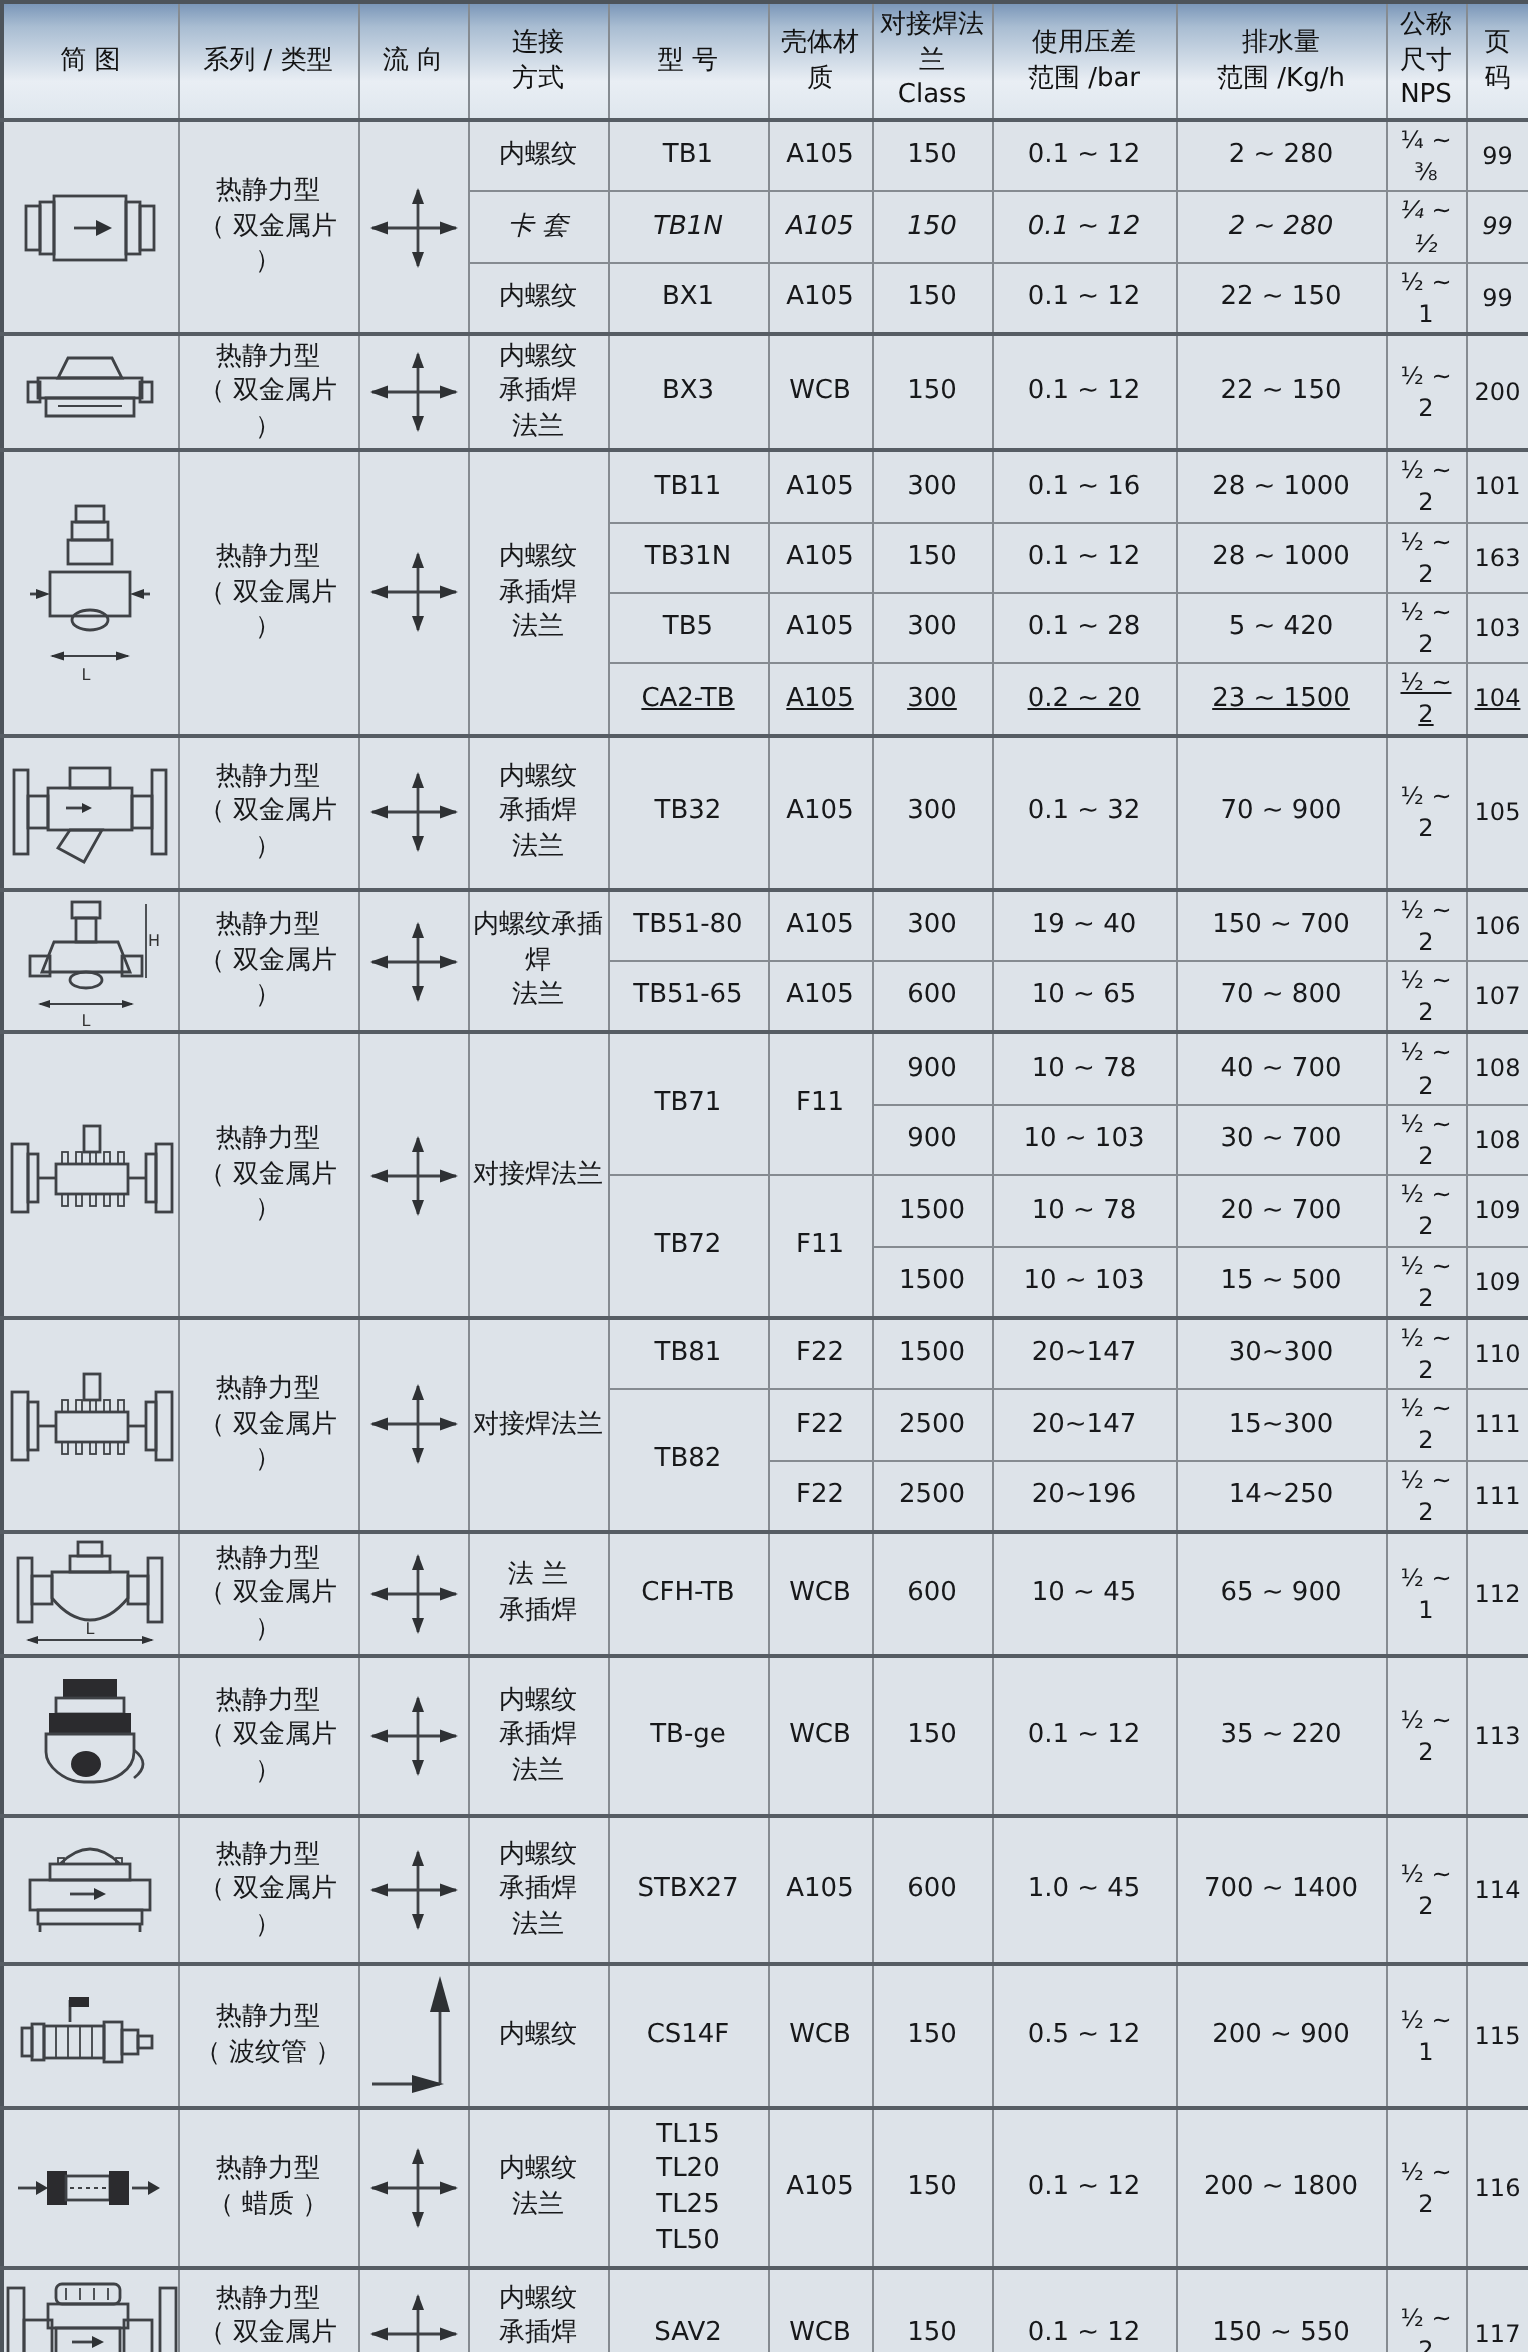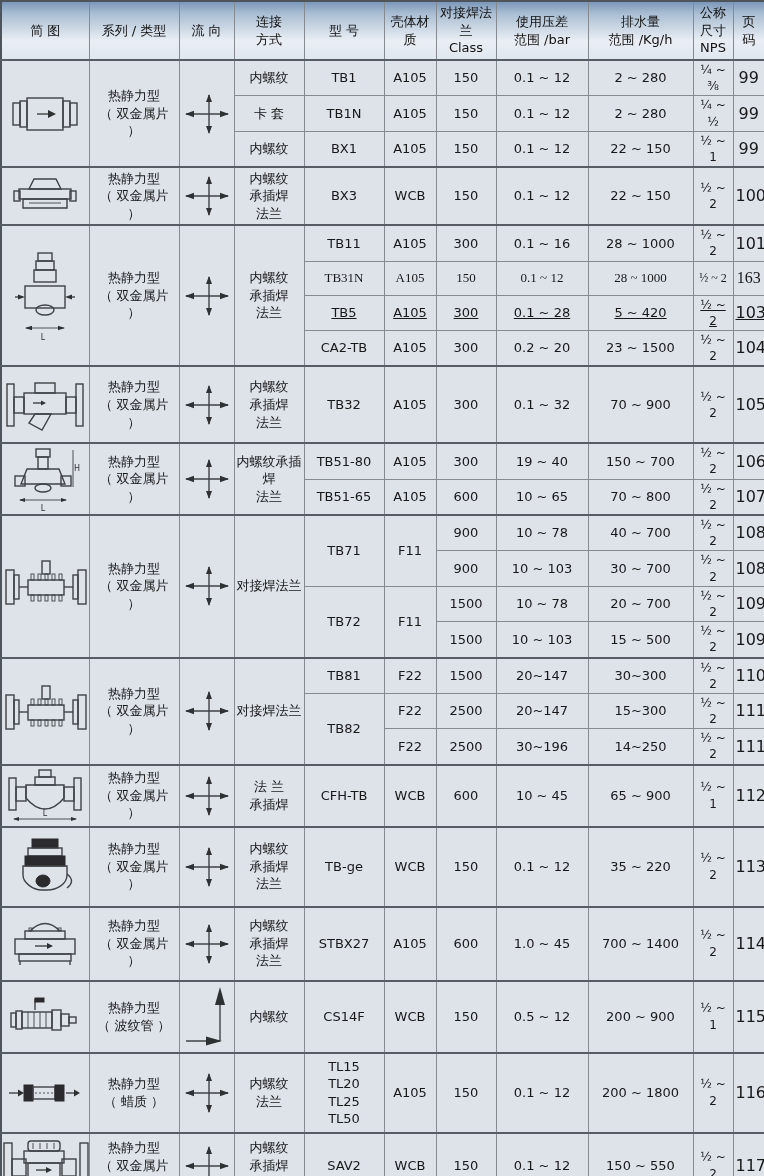--- a/index.html
+++ b/index.html
@@ -22,21 +22,21 @@
     font-weight:normal;overflow:hidden;
   }
   thead th{
     background:linear-gradient(180deg,#7b97b9 0%,#a9bdd2 20%,#e9eef4 68%,#dfe7ee 100%);
     font-size:13px;color:#111;height:55px;
   }
   tr.block-start td{border-top:2px solid #565d64;}
   td.sketch-cell{background:#dde3e9;padding:0;}
   td.sketch-cell svg,td.flow-cell svg{display:block;margin:0 auto;}
   td.nps-cell{font-size:12px;}
-  td.page-cell{font-size:16px;}
+  td.page-cell{font-size:12px;}
   svg .ln{stroke:#3f4246;stroke-width:1.4;fill:none;}
   svg .fl{fill:#2e3134;stroke:none;}
   svg .dk{fill:#2b2b2e;stroke:#2b2b2e;}
   svg .thin{stroke:#3f4246;stroke-width:0.9;fill:none;}
   svg text{font-family:"DejaVu Sans",sans-serif;font-size:8px;fill:#333;}
 </style>
 </head>
 <body>
 
 <div class="page">
@@ -99,21 +99,21 @@
   </svg></td>
           <td class="conn-cell">内螺纹</td>
           <td class="model-cell">TB1</td>
           <td class="mat-cell">A105</td>
           <td class="cls-cell">150</td>
           <td class="dp-cell">0.1 ~ 12</td>
           <td class="cap-cell">2 ~ 280</td>
           <td class="nps-cell">¼ ~ ⅜</td>
           <td class="page-cell">99</td>
         </tr>
-        <tr style="height: 29px;">
+        <tr style="height: 29px; font-style: italic;">
           <td class="conn-cell">卡 套</td>
           <td class="model-cell">TB1N</td>
           <td class="mat-cell">A105</td>
           <td class="cls-cell">150</td>
           <td class="dp-cell">0.1 ~ 12</td>
           <td class="cap-cell">2 ~ 280</td>
           <td class="nps-cell">¼ ~ ½</td>
           <td class="page-cell">99</td>
         </tr>
         <tr style="height: 29px;">
@@ -147,21 +147,21 @@
   </svg></td>
           <td class="conn-cell">内螺纹
 承插焊
 法兰</td>
           <td class="model-cell">BX3</td>
           <td class="mat-cell">WCB</td>
           <td class="cls-cell">150</td>
           <td class="dp-cell">0.1 ~ 12</td>
           <td class="cap-cell">22 ~ 150</td>
           <td class="nps-cell">½ ~ 2</td>
-          <td class="page-cell">100</td>
+          <td class="page-cell">200</td>
         </tr>
         <tr class="block-start" style="height: 33px;">
           <td class="sketch-cell" rowspan="4"><svg width="64" height="96" viewBox="0 0 64 96">
     <rect class="ln" x="25" y="5" width="14" height="8"></rect>
     <rect class="ln" x="23" y="13" width="18" height="9"></rect>
     <rect class="ln" x="21" y="22" width="22" height="12"></rect>
     <rect class="ln" x="12" y="38" width="40" height="22"></rect>
     <line class="ln" x1="2" y1="49" x2="9" y2="49"></line>
               <polygon class="fl" points="12,49 5,46.5 5,51.5"></polygon>
     <line class="ln" x1="62" y1="49" x2="55" y2="49"></line>
@@ -186,39 +186,39 @@
 承插焊
 法兰</td>
           <td class="model-cell">TB11</td>
           <td class="mat-cell">A105</td>
           <td class="cls-cell">300</td>
           <td class="dp-cell">0.1 ~ 16</td>
           <td class="cap-cell">28 ~ 1000</td>
           <td class="nps-cell">½ ~ 2</td>
           <td class="page-cell">101</td>
         </tr>
-        <tr style="height: 34px; font-family: Liberation Serif, serif;">
+        <tr style="height: 34px;">
           <td class="model-cell">TB31N</td>
           <td class="mat-cell">A105</td>
           <td class="cls-cell">150</td>
           <td class="dp-cell">0.1 ~ 12</td>
           <td class="cap-cell">28 ~ 1000</td>
           <td class="nps-cell">½ ~ 2</td>
           <td class="page-cell">163</td>
         </tr>
-        <tr style="height: 35px; text-decoration: underline;">
+        <tr style="height: 35px;">
           <td class="model-cell">TB5</td>
           <td class="mat-cell">A105</td>
           <td class="cls-cell">300</td>
           <td class="dp-cell">0.1 ~ 28</td>
           <td class="cap-cell">5 ~ 420</td>
           <td class="nps-cell">½ ~ 2</td>
           <td class="page-cell">103</td>
         </tr>
-        <tr style="height: 35px;">
+        <tr style="height: 35px; text-decoration: underline;">
           <td class="model-cell">CA2-TB</td>
           <td class="mat-cell">A105</td>
           <td class="cls-cell">300</td>
           <td class="dp-cell">0.2 ~ 20</td>
           <td class="cap-cell">23 ~ 1500</td>
           <td class="nps-cell">½ ~ 2</td>
           <td class="page-cell">104</td>
         </tr>
         <tr class="block-start" style="height: 77px;">
           <td class="sketch-cell"><svg width="84" height="58" viewBox="0 0 84 58">
@@ -406,21 +406,21 @@
           <td class="mat-cell">F22</td>
           <td class="cls-cell">2500</td>
           <td class="dp-cell">20~147</td>
           <td class="cap-cell">15~300</td>
           <td class="nps-cell">½ ~ 2</td>
           <td class="page-cell">111</td>
         </tr>
         <tr style="height: 35px;">
           <td class="mat-cell">F22</td>
           <td class="cls-cell">2500</td>
-          <td class="dp-cell">30~196</td>
+          <td class="dp-cell">20~196</td>
           <td class="cap-cell">14~250</td>
           <td class="nps-cell">½ ~ 2</td>
           <td class="page-cell">111</td>
         </tr>
         <tr class="block-start" style="height: 62px;">
           <td class="sketch-cell"><svg width="80" height="60" viewBox="0 0 80 60">
     <rect class="ln" x="4" y="12" width="7" height="32"></rect>
               <rect class="ln" x="69" y="12" width="7" height="32"></rect>
     <rect class="ln" x="11" y="21" width="10" height="14"></rect>
               <rect class="ln" x="59" y="21" width="10" height="14"></rect>

